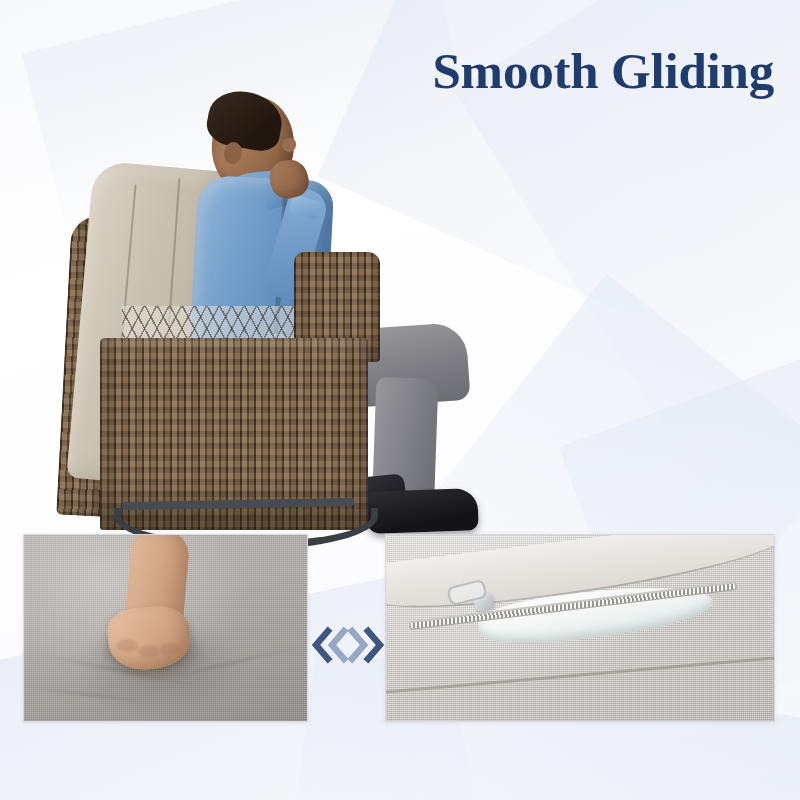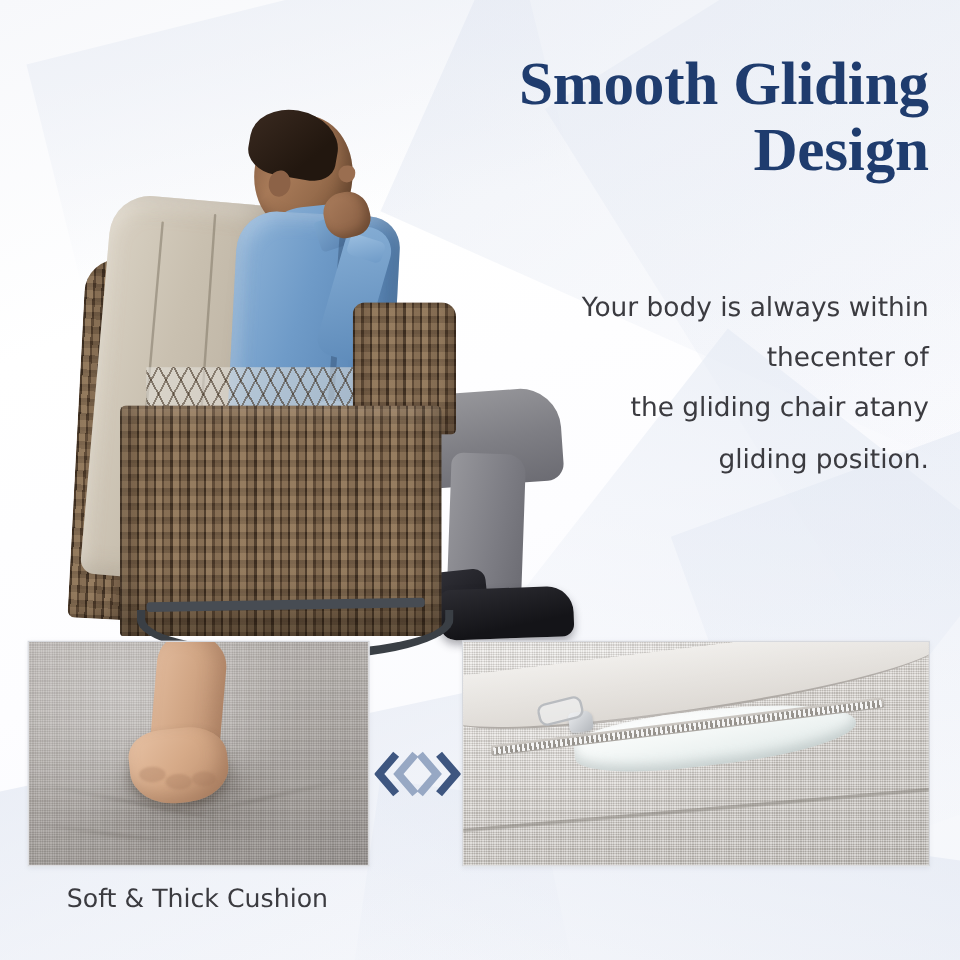--- a/index.html
+++ b/index.html
@@ -570,30 +570,23 @@
 
     <div class="wicker-lattice"></div>
     <div class="wicker wicker-arm-right"></div>
     <div class="wicker wicker-front"></div>
     <div class="glider-bar"></div>
     <div class="glider-base"></div>
   </div>
 
   <div class="headline">
     <div>Smooth Gliding</div>
-    <div>Design</div>
   </div>
 
 
-  <div class="body-copy">
-    <div>Your body is always within</div>
-    <div>thecenter of</div>
-    <div>the gliding chair atany</div>
-    <div>gliding position.</div>
-  </div>
 
   <div class="panel panel-left">
     <div class="cushion-photo">
       <div class="fabric-weave"></div>
       <div class="dent"></div>
       <div class="crease crease-1"></div>
       <div class="crease crease-2"></div>
       <div class="crease crease-3"></div>
       <div class="forearm"></div>
       <div class="fist"></div>
@@ -620,15 +613,14 @@
       <div class="zip-upper-edge"></div>
       <div class="zip-opening"></div>
       <div class="zip-tape"></div>
       <div class="zip-teeth"></div>
       <div class="zip-slider"></div>
       <div class="zip-pull"></div>
       <div class="zip-seam-low"></div>
     </div>
   </div>
 
-  <div class="caption caption-left">Soft &amp; Thick Cushion</div>
 
 </div>
 
 </body></html>

